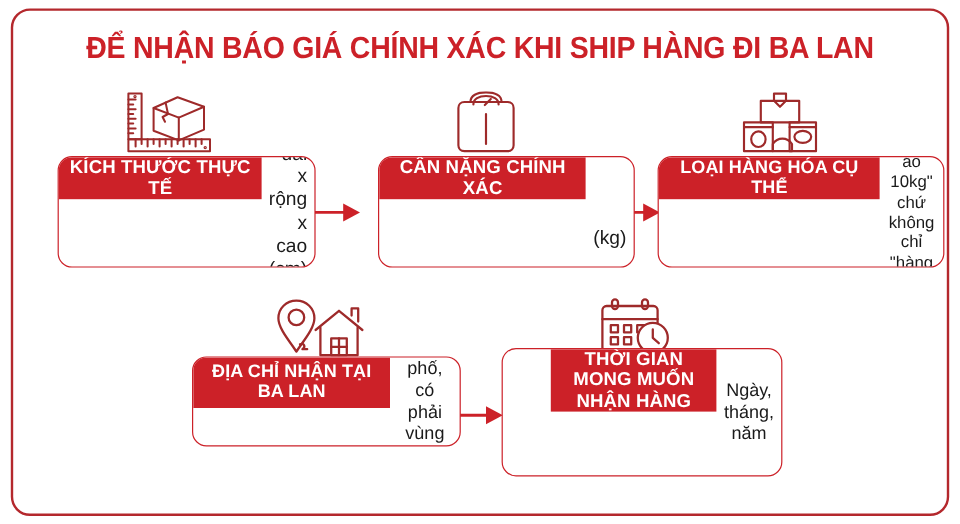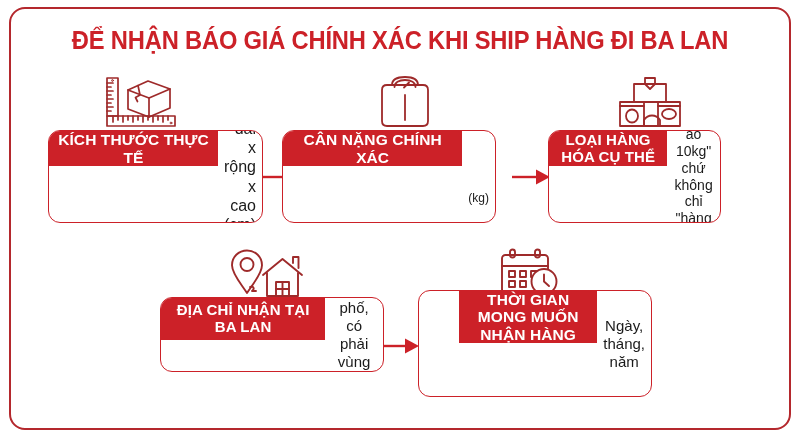--- a/index.html
+++ b/index.html
@@ -87,25 +87,25 @@
     line-height: 1.2;
     padding: 0 6px;
     box-sizing: border-box;
   }
 
   
   #card-size      { left: 48px;  top: 130px; width: 215px; height: 93px; }
   #card-size .card-header   { height: 35px; font-size: 15.5px; }
   #card-size .card-body     { font-size: 16px; text-align: right; }
 
-  #card-weight    { left: 282px; top: 130px; width: 214px; height: 93px; }
+  #card-weight    { left: 315px; top: 130px; width: 214px; height: 93px; }
   #card-weight .card-header { height: 35px; font-size: 15.5px; }
-  #card-weight .card-body   { font-size: 12px; margin-top: 44px; }
-
-  #card-goods     { left: 548px; top: 130px; width: 173px; height: 93px; }
+  #card-weight .card-body   { font-size: 16px; margin-top: 44px; }
+
+  #card-goods     { left: 548px; top: 130px; width: 239px; height: 93px; }
   #card-goods .card-header  { height: 35px; font-size: 15px; }
   #card-goods .card-body    { font-size: 14px; }
 
   #card-address   { left: 160px; top: 297px; width: 224px; height: 75px; }
   #card-address .card-header  { height: 42px; font-size: 15px; }
   #card-address .card-body    { font-size: 15px; }
 
   #card-time      { left: 418px; top: 290px; width: 234px; height: 107px; padding-left: 40px; }
   #card-time .card-header  { height: 52px; font-size: 15.5px; }
   #card-time .card-body    { font-size: 15px; }

